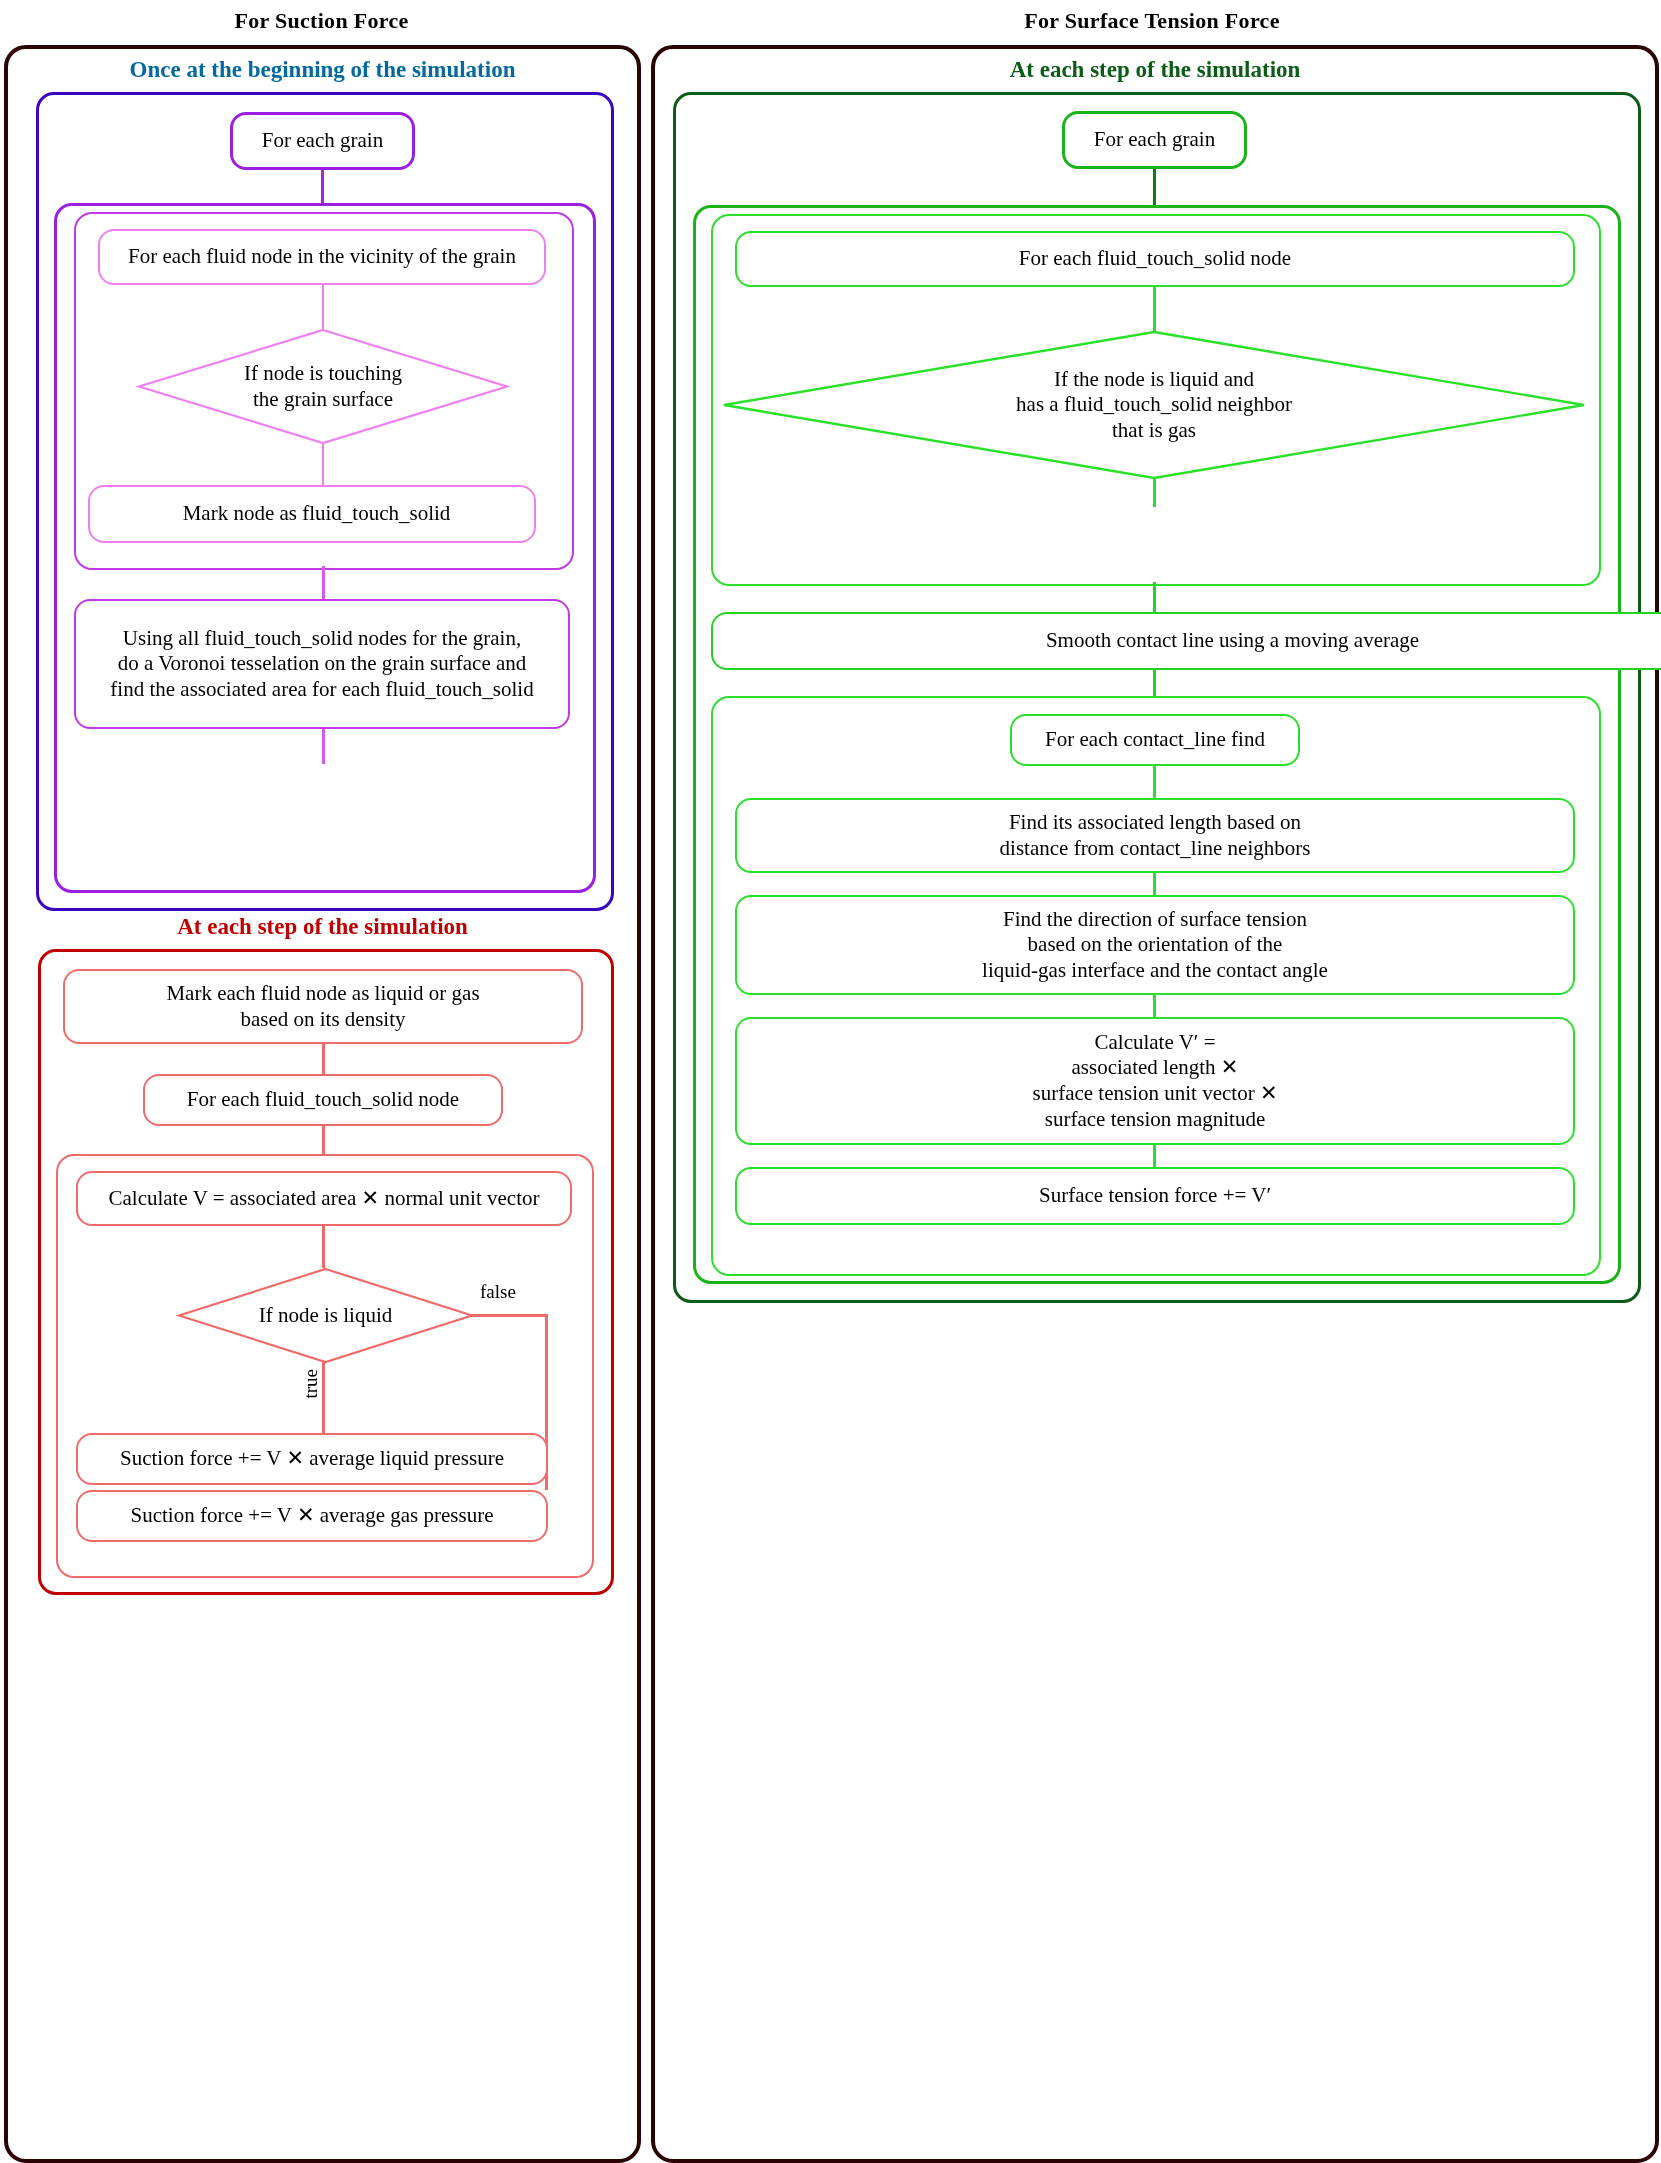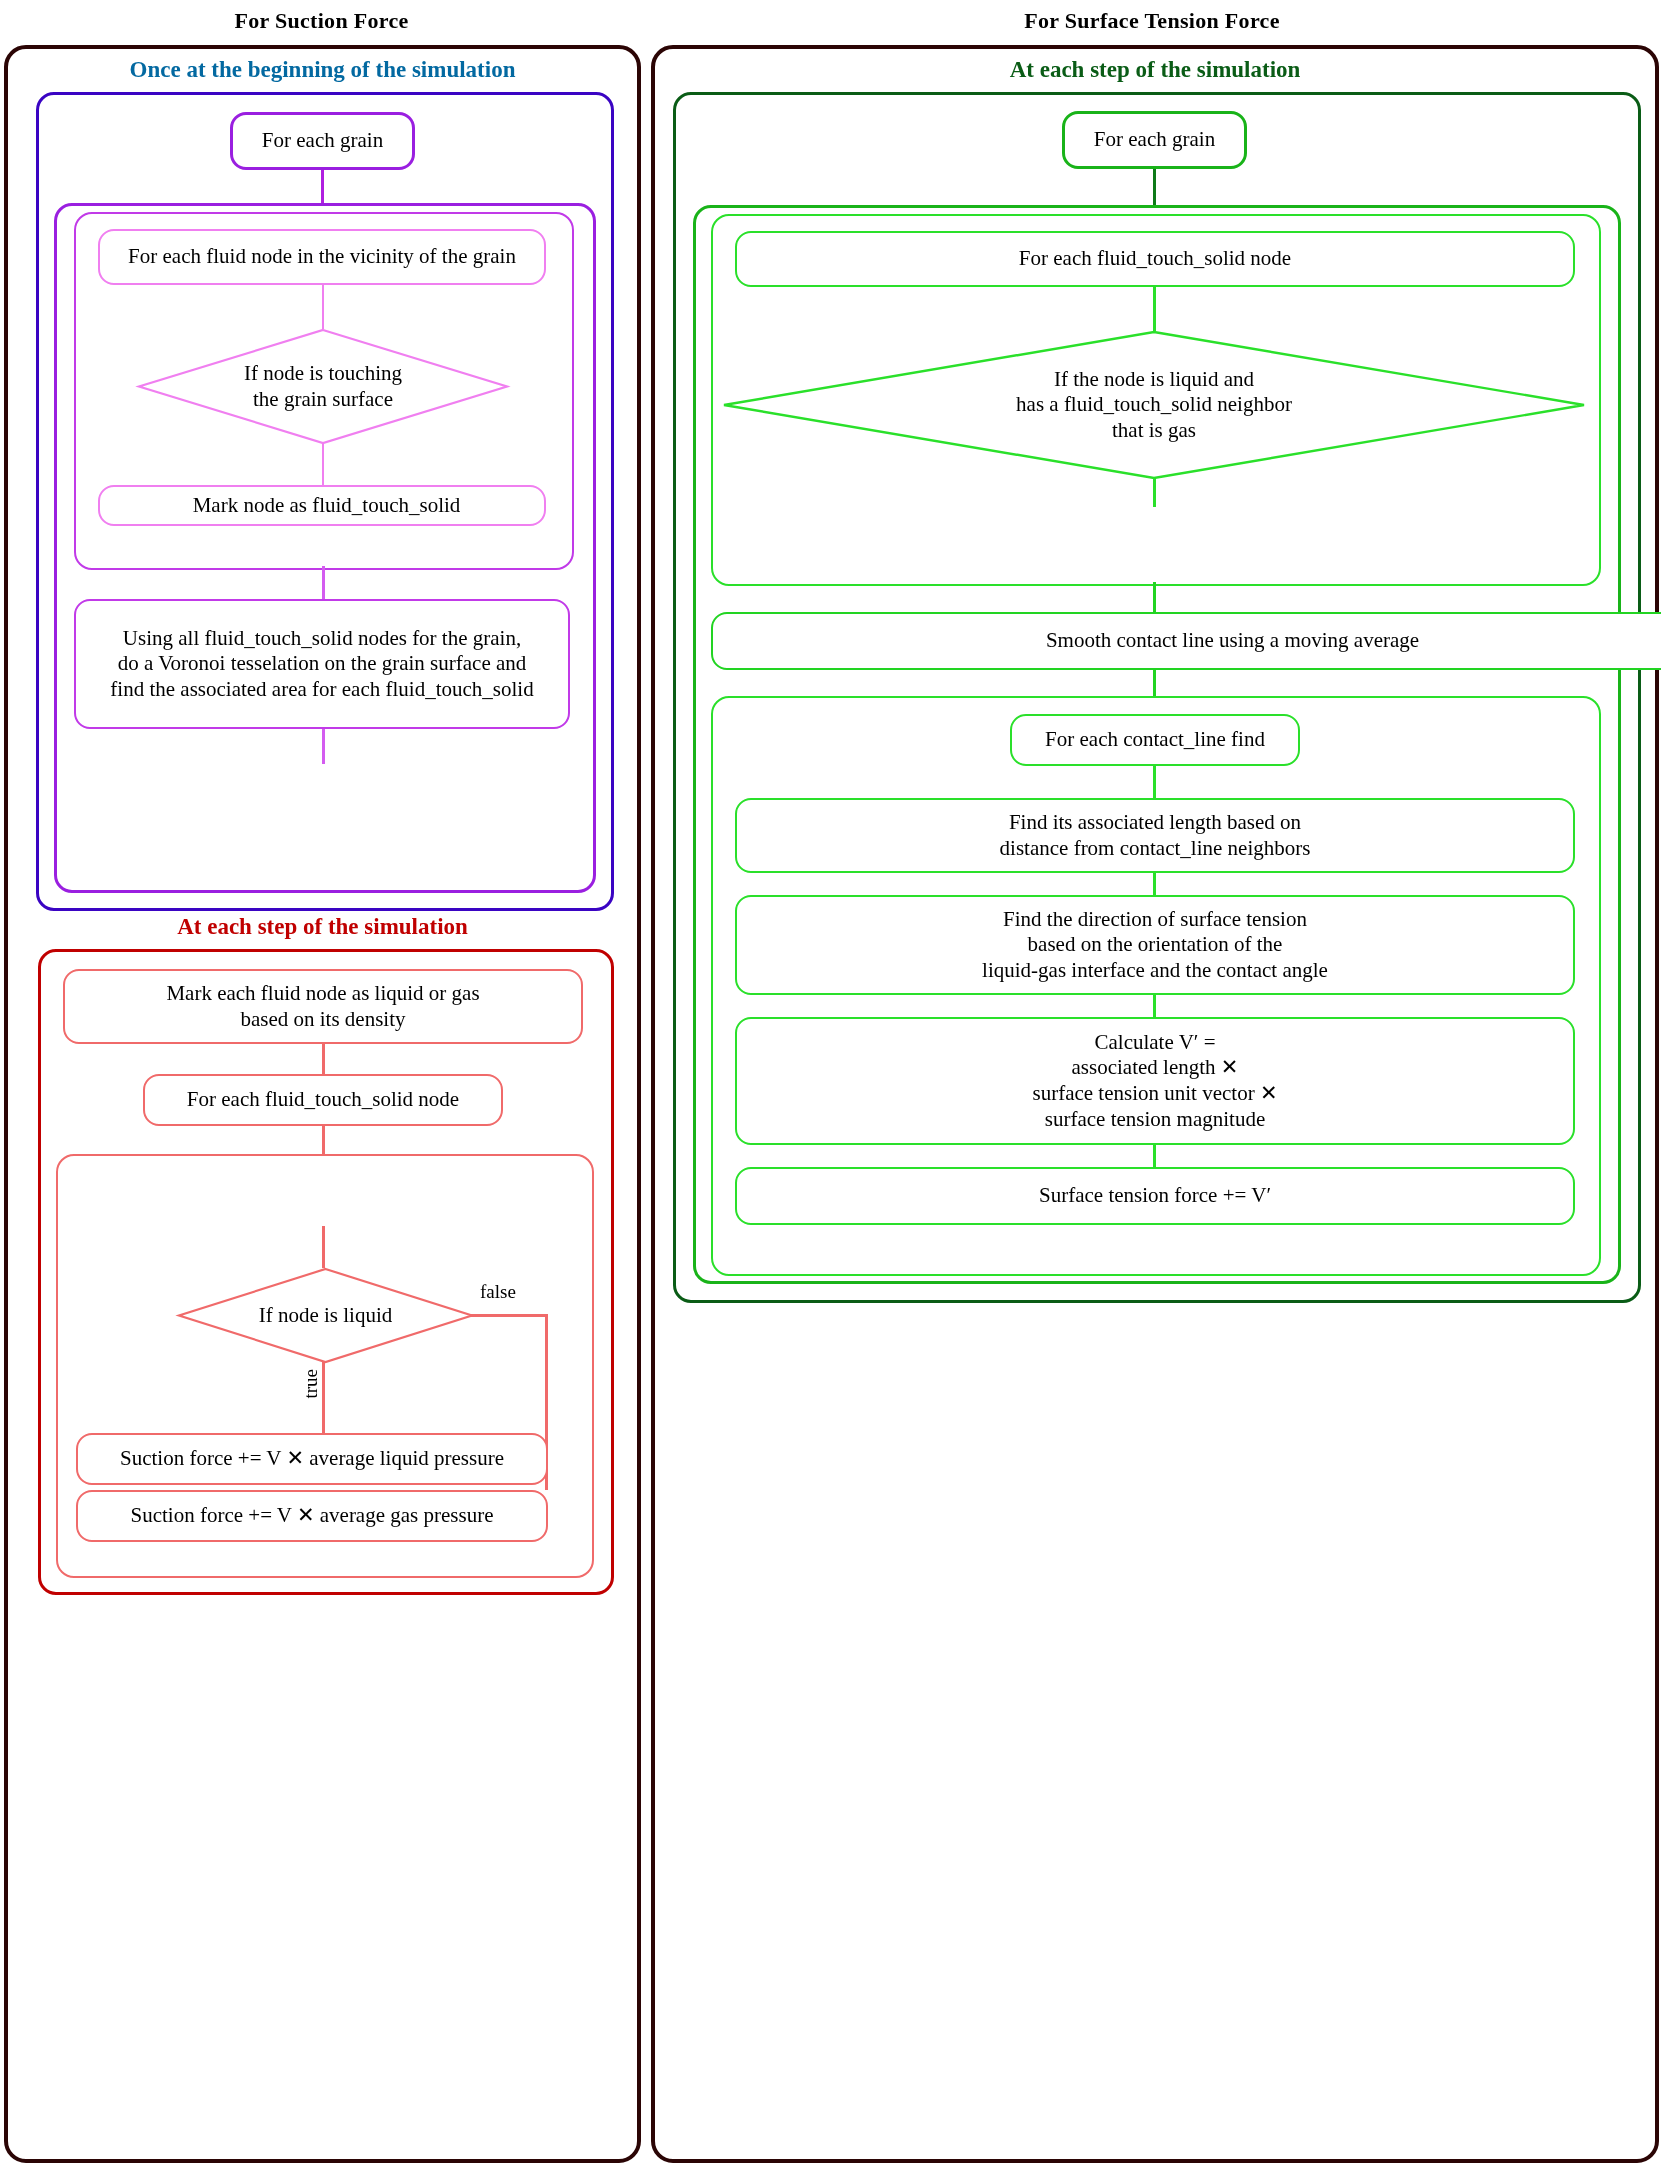--- a/index.html
+++ b/index.html
@@ -117,21 +117,21 @@
     <div class="diamond-wrap" style="left:130px;top:280px;width:370px;height:115px;">
       <svg width="370" height="115" viewBox="0 0 370 115">
         <polygon points="185,1 369,57.5 185,114 1,57.5" fill="#fff" stroke="#f07ff0" stroke-width="2.2"></polygon>
       </svg>
       <div class="diamond-label" style="white-space:pre-line;">If node is touching
 the grain surface</div>
     </div>
 
     <div class="line ln-pink" style="left:314px;top:392px;width:2px;height:44px;"></div>
 
-    <div class="node c-pink" style="left:90px;top:436px;width:448px;height:41px;padding-left:19px;">Mark node as fluid_touch_solid</div>
+    <div class="node c-pink" style="left:80px;top:436px;width:448px;height:58px;padding-left:19px;">Mark node as fluid_touch_solid</div>
 
     <div class="line ln-violet" style="left:314px;top:517px;width:2.5px;height:33px;"></div>
 
     <div class="node c-violet" style="left:66px;top:550px;width:496px;height:130px;white-space:pre-line;">Using all fluid_touch_solid nodes for the grain,
 do a Voronoi tesselation on the grain surface and
 find the associated area for each fluid_touch_solid</div>
 
     <div class="line ln-violet" style="left:314px;top:680px;width:2.5px;height:35px;"></div>
 
 
@@ -143,20 +143,21 @@
 based on its density</div>
 
     <div class="line ln-red" style="left:314px;top:995px;width:2.5px;height:30px;"></div>
 
     <div class="node c-red" style="left:135px;top:1025px;width:360px;height:52px;">For each fluid_touch_solid node</div>
 
     <div class="line ln-red" style="left:314px;top:1077px;width:2.5px;height:28px;"></div>
 
     <div class="group c-red" style="left:48px;top:1105px;width:534px;height:420px;"></div>
 
+    <div class="node c-red" style="left:68px;top:1122px;width:496px;height:55px;">Calculate V = associated area ✕ normal unit vector</div>
 
     <div class="line ln-red" style="left:314px;top:1177px;width:2.5px;height:42px;"></div>
 
     <div class="diamond-wrap" style="left:170px;top:1219px;width:295px;height:95px;">
       <svg width="295" height="95" viewBox="0 0 295 95">
         <polygon points="147.5,1 294,47.5 147.5,94 1,47.5" fill="#fff" stroke="#f06a6a" stroke-width="2.2"></polygon>
       </svg>
       <div class="diamond-label">If node is liquid</div>
     </div>
 

